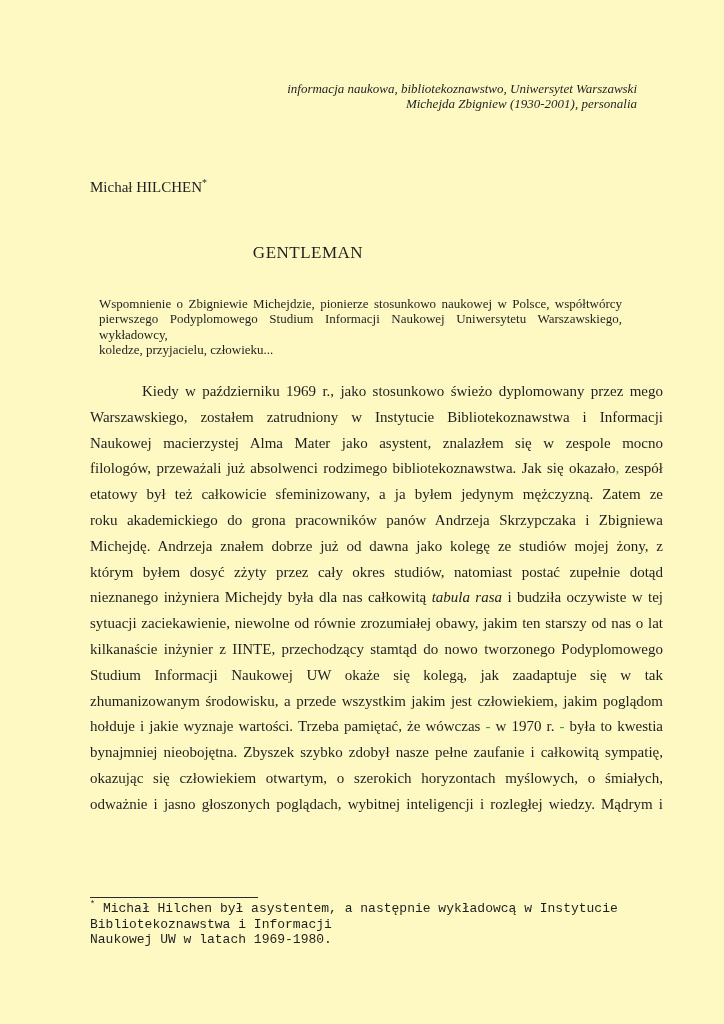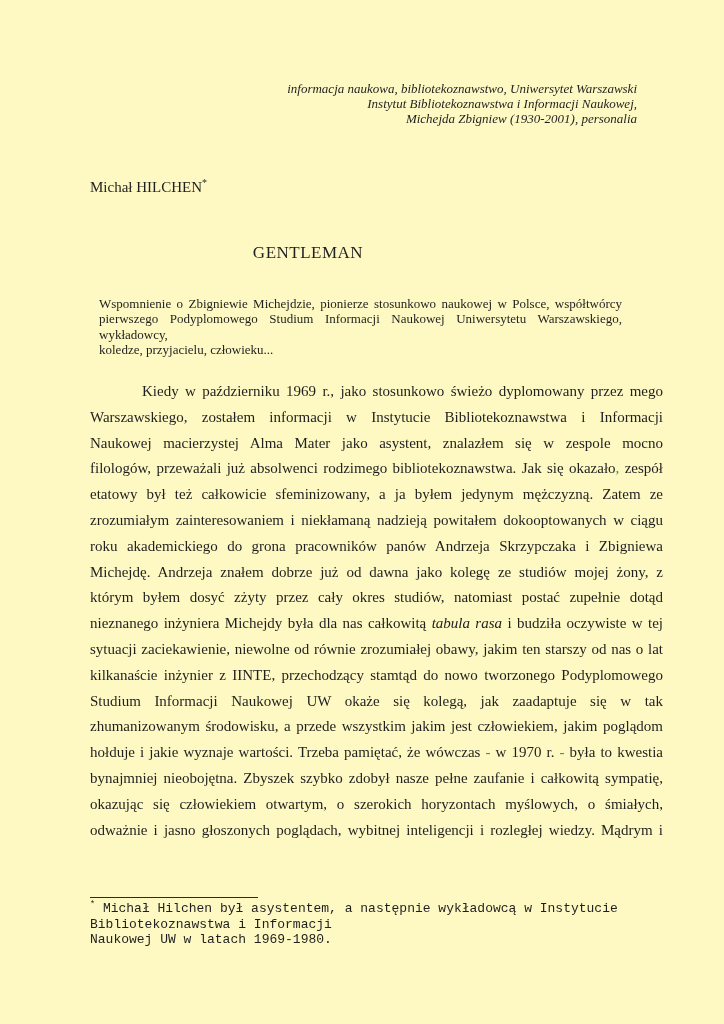--- a/index.html
+++ b/index.html
@@ -47,43 +47,41 @@
   .c-italic{font-style:italic;}
   .c-sup{vertical-align:super;font-size:0.65em;line-height:0;}
 </style>
 </head>
 <body>
 
 <div class="page">
 
   <div class="header-citation">
       <div class="line"><span>informacja naukowa, bibliotekoznawstwo, Uniwersytet Warszawski</span></div>
-      <div class="line"><span>Instytut Bibliotekoznawstwa i Informacji Naukowej,</span></div>
       <div class="line"><span>Michejda Zbigniew (1930-2001), personalia</span></div>
     </div>
 
   <div class="author-line">
     <span>Michał HILCHEN</span><sup>*</sup>
   </div>
 
   <div class="article-title">GENTLEMAN</div>
 
   <div class="abstract">
       <div class="line jl"><span>Wspomnienie o Zbigniewie Michejdzie, pionierze stosunkowo naukowej w Polsce, współtwórcy</span></div>
       <div class="line jl"><span>pierwszego Podyplomowego Studium Informacji Naukowej Uniwersytetu Warszawskiego, wykładowcy,</span></div>
       <div class="line"><span>koledze, przyjacielu, człowieku...</span></div>
     </div>
 
   <div class="body-paragraph">
       <div class="line jl indent"><span>Kiedy w październiku 1969 r., jako stosunkowo świeżo dyplomowany przez mego</span></div>
-      <div class="line jl"><span>Warszawskiego, zostałem informacji w Instytucie Bibliotekoznawstwa i Informacji</span></div>
+      <div class="line jl"><span>Warszawskiego, zostałem zatrudniony w Instytucie Bibliotekoznawstwa i Informacji</span></div>
       <div class="line jl"><span>Naukowej macierzystej Alma Mater jako asystent, znalazłem się w zespole mocno</span></div>
       <div class="line jl"><span>filologów, przeważali już absolwenci rodzimego bibliotekoznawstwa. Jak się okazało</span><span class="c-green">,</span><span> zespół</span></div>
       <div class="line jl"><span>etatowy był też całkowicie sfeminizowany, a ja byłem jedynym mężczyzną. Zatem ze</span></div>
-      <div class="line jl"><span>zrozumiałym zainteresowaniem i niekłamaną nadzieją powitałem dokooptowanych w ciągu</span></div>
       <div class="line jl"><span>roku akademickiego do grona pracowników panów Andrzeja Skrzypczaka i Zbigniewa</span></div>
       <div class="line jl"><span>Michejdę. Andrzeja znałem dobrze już od dawna jako kolegę ze studiów mojej żony, z</span></div>
       <div class="line jl"><span>którym byłem dosyć zżyty przez cały okres studiów, natomiast postać zupełnie dotąd</span></div>
       <div class="line jl"><span>nieznanego inżyniera Michejdy była dla nas całkowitą </span><span class="c-italic">tabula rasa</span><span> i budziła oczywiste w tej</span></div>
       <div class="line jl"><span>sytuacji zaciekawienie, niewolne od równie zrozumiałej obawy, jakim ten starszy od nas o lat</span></div>
       <div class="line jl"><span>kilkanaście inżynier z IINTE, przechodzący stamtąd do nowo tworzonego Podyplomowego</span></div>
       <div class="line jl"><span>Studium Informacji Naukowej UW okaże się kolegą, jak zaadaptuje się w tak</span></div>
       <div class="line jl"><span>zhumanizowanym środowisku, a przede wszystkim jakim jest człowiekiem, jakim poglądom</span></div>
       <div class="line jl"><span>hołduje i jakie wyznaje wartości. Trzeba pamiętać, że wówczas </span><span class="c-green">-</span><span> w 1970 r. </span><span class="c-green">-</span><span> była to kwestia</span></div>
       <div class="line jl"><span>bynajmniej nieobojętna. Zbyszek szybko zdobył nasze pełne zaufanie i całkowitą sympatię,</span></div>

